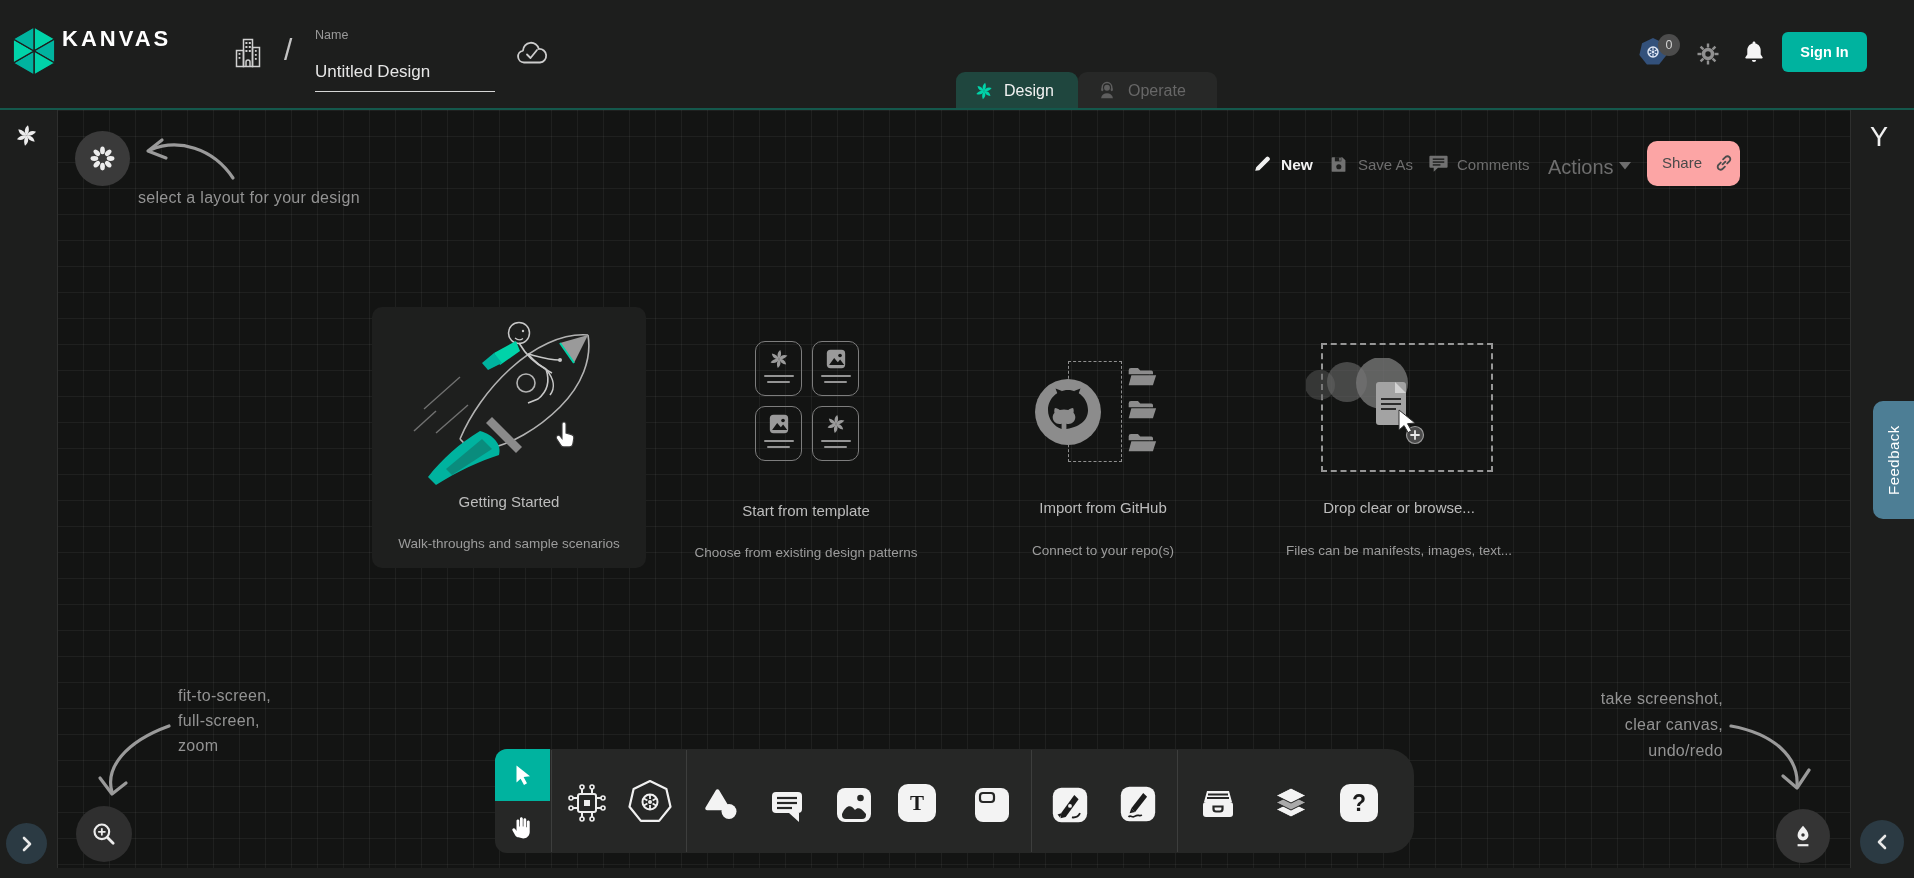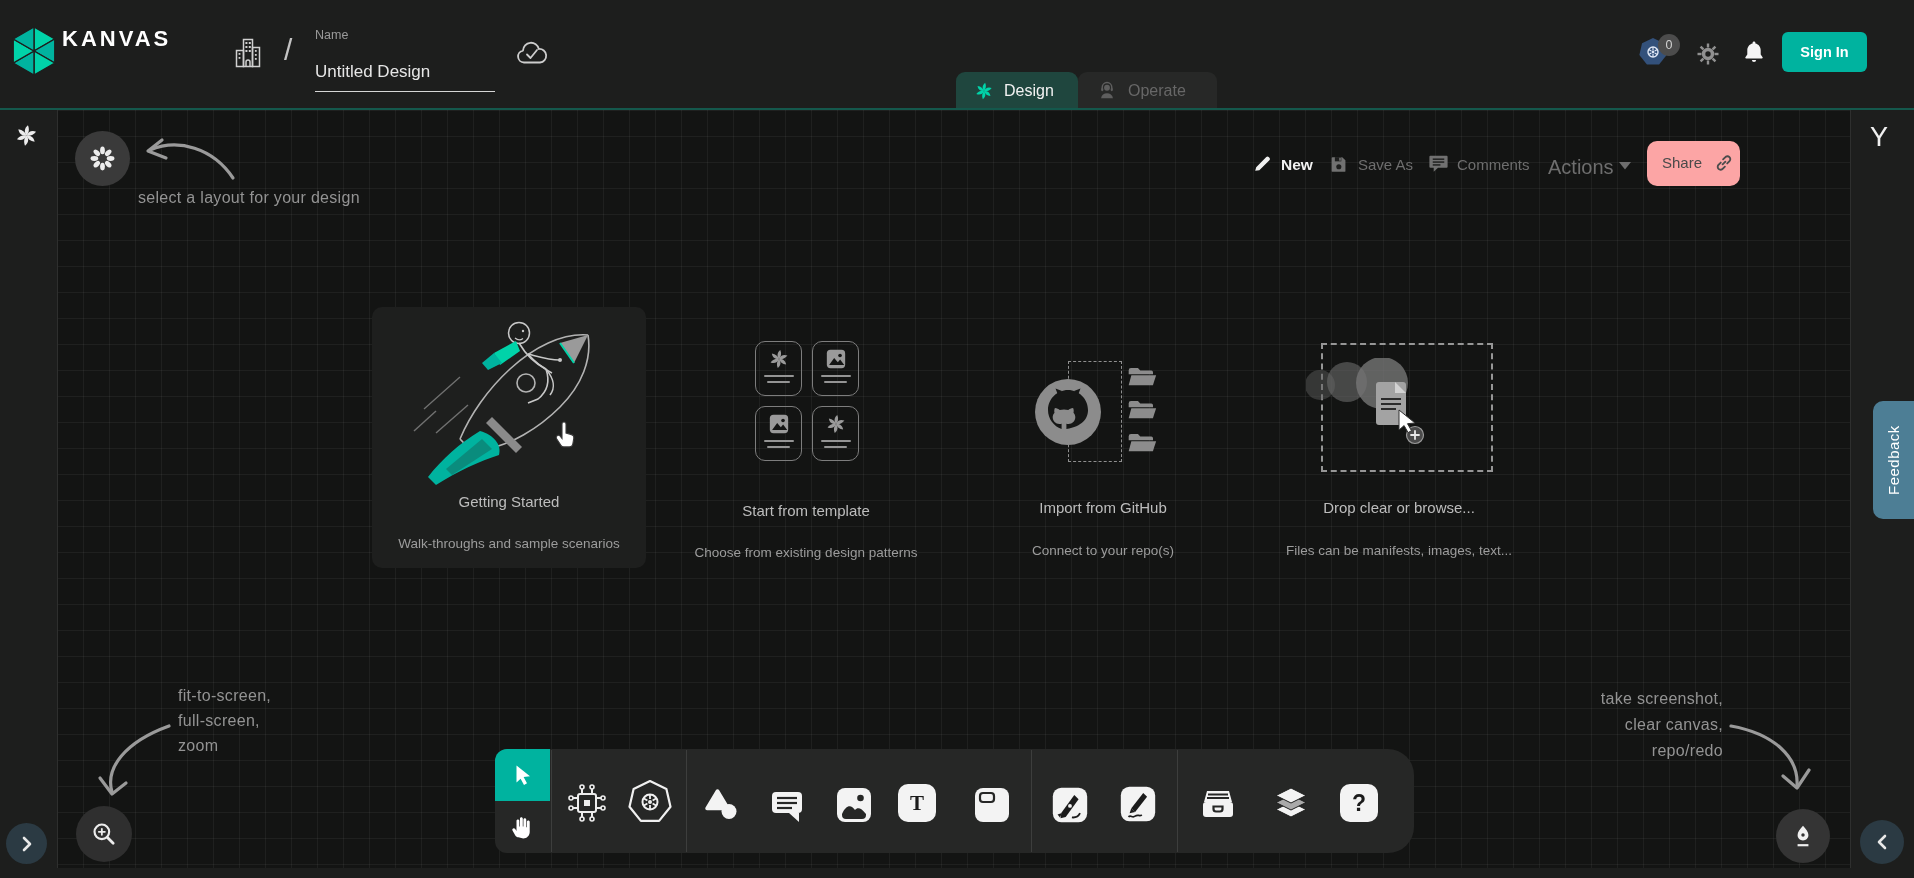--- a/index.html
+++ b/index.html
@@ -366,21 +366,21 @@
     <div>zoom</div>
   </div>
   <svg class="abs" style="left:95px;top:720px" width="80" height="82" viewBox="0 0 80 82">
     <path d="M74 6 C30 22 10 48 17 72" fill="none" stroke="#9a9a9a" stroke-width="3.2" stroke-linecap="round"></path>
     <path d="M5 58 L17 74 L31 63" fill="none" stroke="#9a9a9a" stroke-width="3.2" stroke-linecap="round" stroke-linejoin="round"></path>
   </svg>
 
   <div class="abs hint" style="left:1523px;top:686px;width:200px;text-align:right;line-height:26px;">
     <div>take screenshot,</div>
     <div>clear canvas,</div>
-    <div>repo/redo</div>
+    <div>undo/redo</div>
   </div>
   <svg class="abs" style="left:1727px;top:718px" width="84" height="78" viewBox="0 0 84 78">
     <path d="M4 8 C48 16 72 40 70 68" fill="none" stroke="#9a9a9a" stroke-width="3.2" stroke-linecap="round"></path>
     <path d="M56 58 L70 70 L82 52" fill="none" stroke="#9a9a9a" stroke-width="3.2" stroke-linecap="round" stroke-linejoin="round"></path>
   </svg>
 
   <div class="abs circle-btn" style="left:76px;top:806px;width:56px;height:56px;background:#2f2f2f;">
     <svg width="28" height="28" viewBox="0 0 26 26">
       <circle cx="11" cy="11" r="6.8" fill="none" stroke="#ececec" stroke-width="2"></circle>
       <g stroke="#ececec" stroke-width="1.7" stroke-linecap="round">

